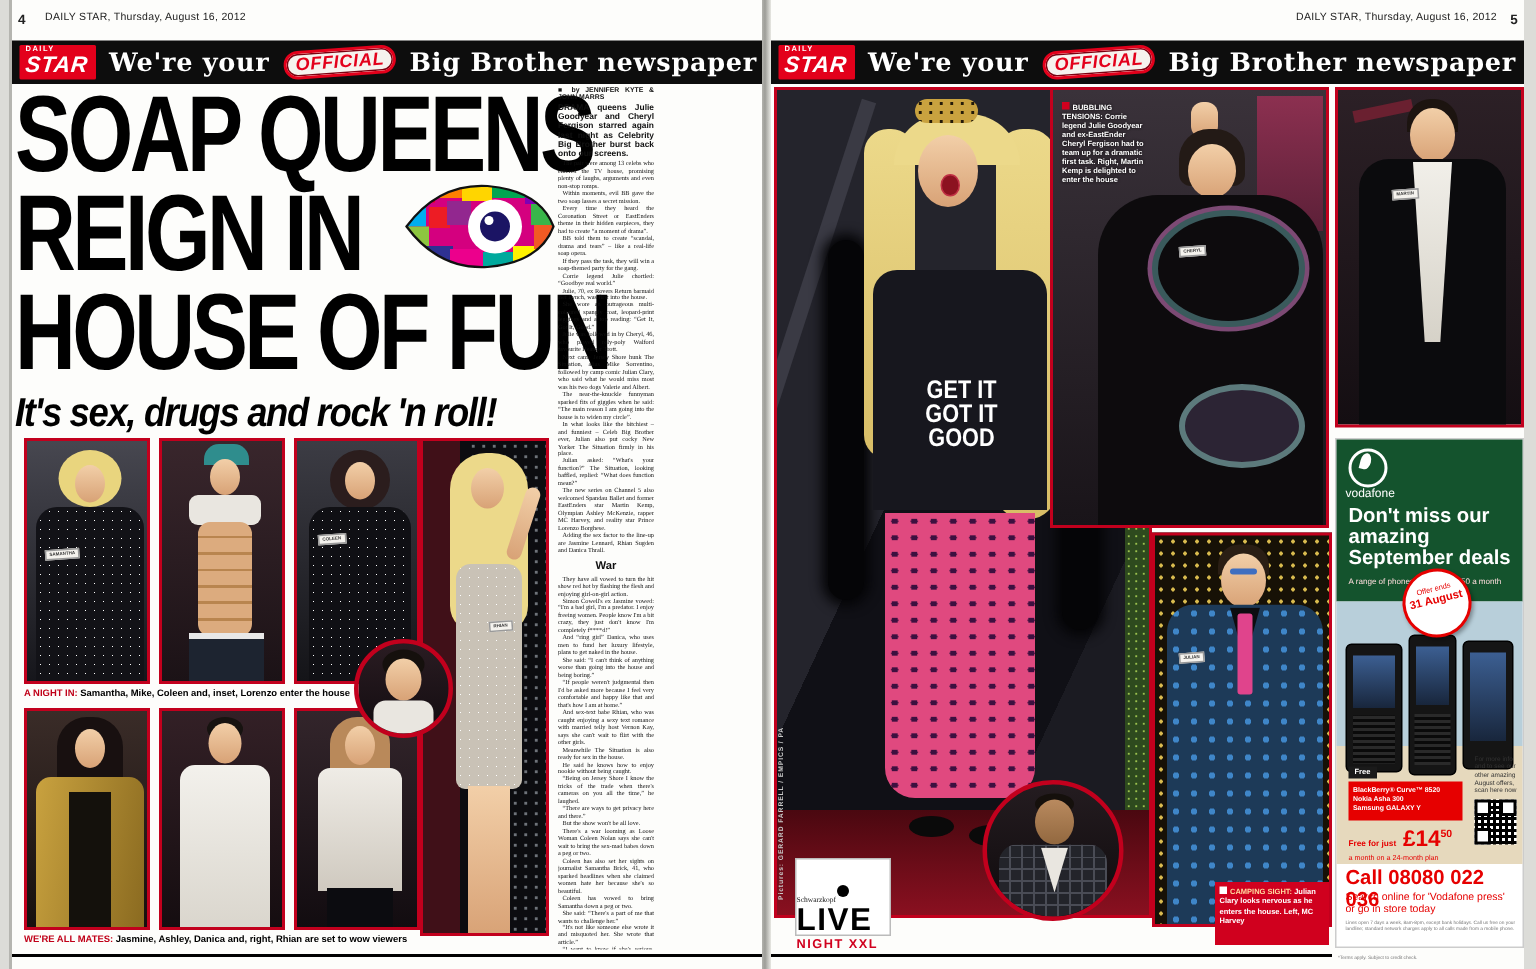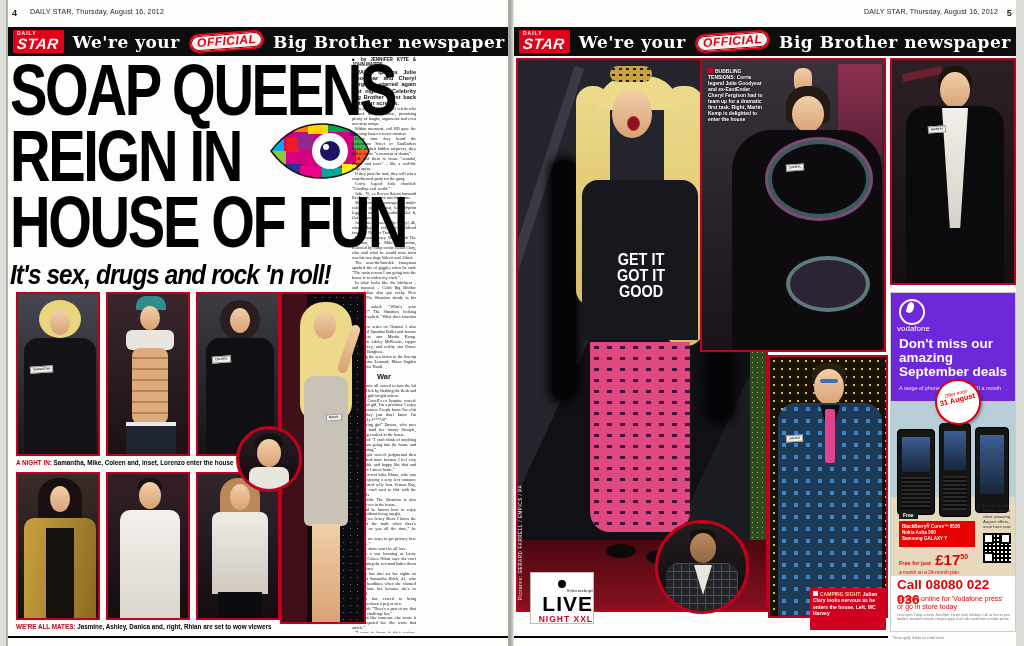--- a/index.html
+++ b/index.html
@@ -12,48 +12,48 @@
   .dateline{position:absolute;top:8px;font-size:7px;color:#222;letter-spacing:.2px;}
   .folio{font-weight:bold;font-size:9px;}
   .banner{position:absolute;top:27px;left:0;right:0;height:29px;background:#0d0d0d;display:flex;align-items:center;gap:9px;padding:0 5px;box-sizing:border-box;}
   .star-logo{background:#e3001b;color:#fff;padding:1px 5px 2px 4px;line-height:1;display:flex;flex-direction:column;align-items:flex-start;border-radius:1px;}
   .star-logo .daily{font-size:5px;font-weight:bold;letter-spacing:1px;}
   .star-logo .star{font-size:15px;font-weight:bold;font-style:italic;transform:skewX(-6deg);letter-spacing:.5px;}
   .tagline{font-family:"DejaVu Serif",serif;font-weight:bold;color:#fff;font-size:17px;letter-spacing:.5px;white-space:nowrap;}
   .official{border:2px solid #e3001b;color:#e3001b;background:#f6f2ee;border-radius:11px;padding:0 6px 1px 6px;font-size:12px;font-weight:bold;font-style:italic;letter-spacing:.5px;transform:rotate(-4deg);box-shadow:0 0 0 1px #7c0010 inset;}
   .hl-line{position:absolute;left:2px;font-weight:bold;color:#000;letter-spacing:-3px;white-space:nowrap;transform:scaleX(.78);transform-origin:0 0;font-size:72px;line-height:64px;}
   .subhead{position:absolute;left:2px;top:260px;font-size:27px;font-weight:bold;font-style:italic;letter-spacing:-1px;white-space:nowrap;transform:scaleX(.9);transform-origin:0 0;color:#000;}
-  .col{position:absolute;left:344px;top:57px;width:64px;height:576px;overflow:hidden;font-family:"Liberation Serif",serif;font-size:4.2px;line-height:1.18;text-align:justify;color:#111;}
+  .col{position:absolute;left:364px;top:57px;width:64px;height:576px;overflow:hidden;font-family:"Liberation Serif",serif;font-size:4.2px;line-height:1.18;text-align:justify;color:#111;}
   .byline{font-family:"Liberation Sans",sans-serif;font-weight:bold;font-size:4.6px;margin-bottom:1px;}
   .lead{font-family:"Liberation Sans",sans-serif;font-weight:bold;font-size:5.6px;line-height:1.12;margin-bottom:1px;}
   .col p{margin:0;text-indent:3px;}
   .crosshead{text-align:center;font-family:"Liberation Sans",sans-serif;font-weight:bold;font-size:7.5px;margin:3px 0 2px 0;text-indent:0;}
   .photo{position:absolute;border:2px solid #c2001d;overflow:hidden;background:#222;box-sizing:border-box;}
   .caption{position:absolute;font-size:6.3px;font-weight:bold;color:#000;white-space:nowrap;}
   .caption .lbl{color:#c00018;}
   .tag{position:absolute;background:#f5f3ee;border:.5px solid #999;color:#333;font-size:3px;font-weight:bold;padding:1px 2px;transform:rotate(-4deg);line-height:1;}
   .r50{border-radius:50%;}
   .skin{background:linear-gradient(#f2cfa8,#d8a276);}
   .circle-photo{border-radius:50%;border:3px solid #c2001d;overflow:hidden;position:absolute;background:#1a1016;}
   .photo-cap-white{position:absolute;color:#fff;font-size:5px;font-weight:bold;line-height:1.2;text-shadow:0 0 2px #000;}
   .photo-cap-white .sq{display:inline-block;width:5px;height:5px;background:#d0001e;margin-right:2px;}
   .red-cap{position:absolute;background:#d0001e;color:#fff;font-size:5px;font-weight:bold;line-height:1.25;padding:3px;box-sizing:border-box;}
   .red-cap .sq{display:inline-block;width:5px;height:5px;background:#fff;margin-right:2px;}
   .vcredit{position:absolute;left:0;top:40px;height:500px;writing-mode:vertical-rl;transform:rotate(180deg);font-size:4.5px;font-weight:bold;color:#c9c9c9;letter-spacing:.6px;}
   .rule{position:absolute;height:2px;background:#000;}
   .tee-txt{position:absolute;color:#fff;font-weight:bold;font-size:17px;line-height:.95;letter-spacing:0;transform:scaleX(.85);transform-origin:50% 0;text-align:center;width:110px;}
   
-  .schw{background:#fff;border:1px solid #bbb;text-align:right;padding-top:7px;box-sizing:border-box;}
+  .schw{background:#fff;border:1px solid #bbb;text-align:left;padding-top:17px;box-sizing:border-box;}
   .schw .brand{font-size:5px;color:#111;font-family:"Liberation Serif",serif;}
   .schw .live{font-size:21px;font-weight:bold;color:#000;line-height:1;letter-spacing:1px;}
   .schw .colorxxl{font-size:8.5px;font-weight:bold;color:#d0001e;letter-spacing:1px;}
   .schw .head-ico{width:8px;height:8px;border-radius:50%;background:#000;margin:0 auto;}
   
   .vod{background:#fff;border:1px solid #ccc;box-sizing:border-box;}
-  .vod-top{position:absolute;left:0;top:0;width:100%;height:108px;background:#6d28d9;color:#fff;}
+  .vod-top{position:absolute;left:0;top:0;width:100%;height:108px;background:#14532d;color:#fff;}
   .vod-logo{position:absolute;left:8px;top:6px;width:22px;height:22px;border:2px solid #fff;border-radius:50%;}
   .vod-logo:after{content:"";position:absolute;left:6px;top:1px;width:7px;height:11px;background:#fff;border-radius:50% 50% 50% 0;transform:rotate(14deg);}
   .vod-brand{position:absolute;left:6px;top:31px;font-size:8px;color:#fff;}
   .vod-head{position:absolute;left:8px;top:44px;font-size:13.5px;font-weight:bold;line-height:1.05;}
   .vod-sub{position:absolute;left:8px;top:92px;font-size:5.4px;color:#ffdede;}
   .vod-mid{position:absolute;left:0;top:108px;width:100%;height:175px;background:linear-gradient(#b8cfda 0 55%,#e6d9bd 55% 100%);overflow:hidden;}
   .badge{position:absolute;width:42px;height:42px;border-radius:50%;background:#fff;border:2px solid #e60000;transform:rotate(-14deg);text-align:center;color:#e60000;box-shadow:1px 2px 3px rgba(0,0,0,.35);}
   .badge .b1{font-size:5px;margin-top:9px;}
   .badge .b2{font-size:7.5px;font-weight:bold;line-height:1;}
   .phone{position:absolute;background:#151515;border-radius:4px;border:1px solid #000;}
@@ -356,21 +356,21 @@
       <div class="b2">31 August</div>
     </div>
     <div class="free-tab" style="left:8px;top:218px;">Free</div>
     <div class="phones-box" style="left:8px;top:228px;width:76px;height:26px;">
         <p>BlackBerry® Curve™ 8520</p>
         <p>Nokia Asha 300</p>
         <p>Samsung GALAXY Y</p>
       </div>
     <div class="price-line" style="left:8px;top:258px;width:90px;">
       <span class="pre">Free for just</span>
-      <span class="big">£17</span><span class="sup">50</span>
+      <span class="big">£14</span><span class="sup">50</span>
       <span class="per">a month on a 24-month plan</span>
     </div>
     <div class="qr-txt" style="left:92px;top:210px;width:30px;">For more info and to see our other amazing August offers, scan here now</div>
     <div class="qr" style="left:92px;top:240px;width:28px;height:30px;">
       <div class="fm" style="left:0;top:0;"></div>
       <div class="fm" style="right:0;top:0;"></div>
       <div class="fm" style="left:0;bottom:0;"></div>
     </div>
     <div class="vod-call" style="left:6px;top:284px;">Call 08080 022 036</div>
     <div class="vod-search" style="left:6px;top:302px;width:114px;">Search online for 'Vodafone press' or go in store today</div>

